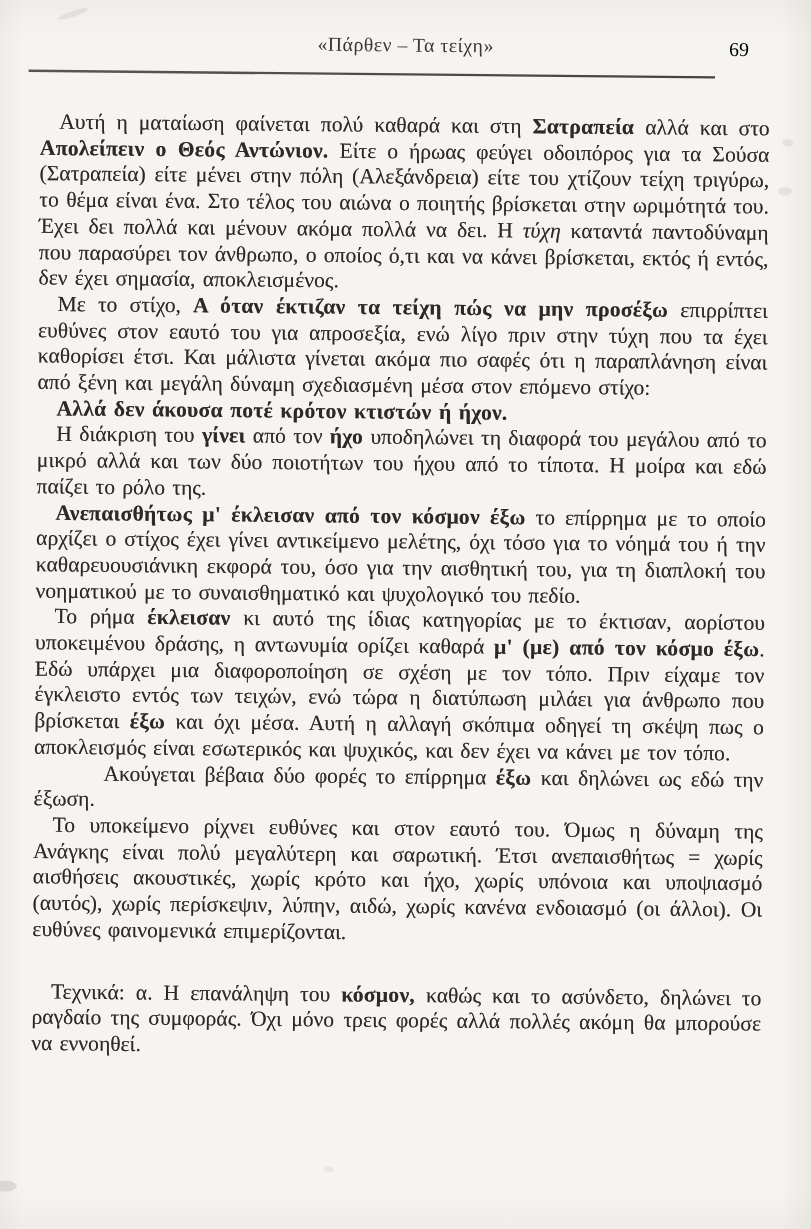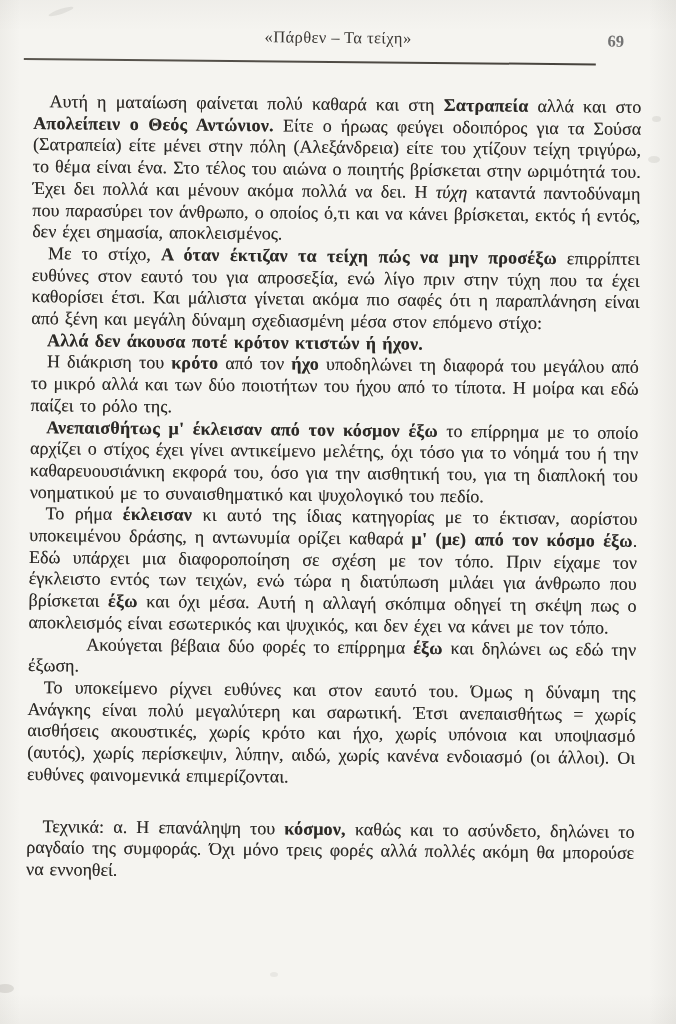--- a/index.html
+++ b/index.html
@@ -35,22 +35,21 @@
     text-align: center;
     font-size: 16.5px;
     letter-spacing: 0.4px;
     color: #3a3733;
   }
   .page-number {
     position: absolute;
     top: 1px;
     right: 18px;
     font-size: 16.5px;
-    color: #737373;
-    font-weight: bold;
+    color: #000000;
   }
   .header-rule {
     margin-left: -10px;
     width: 572px;
     height: 2px;
     background: linear-gradient(to right, #5a564f, #46423c);
     border: 0;
     margin-top: 7px;
     margin-bottom: 0;
   }
@@ -97,21 +96,21 @@
   <hr class="header-rule">
 
   <div class="page-body">
 
     <p><span>Αυτή η ματαίωση φαίνεται πολύ καθαρά και στη </span><b>Σατραπεία</b><span> αλλά και στο </span><b>Απολείπειν ο Θεός Αντώνιον.</b><span> Είτε ο ήρωας φεύγει οδοιπόρος για τα Σούσα (Σατραπεία) είτε μένει στην πόλη (Αλεξάνδρεια) είτε του χτίζουν τείχη τριγύρω, το θέμα είναι ένα. Στο τέλος του αιώνα ο ποιητής βρίσκεται στην ωριμότητά του. Έχει δει πολλά και μένουν ακόμα πολλά να δει. Η </span><i>τύχη</i><span> καταντά παντοδύναμη που παρασύρει τον άνθρωπο, ο οποίος ό,τι και να κάνει βρίσκεται, εκτός ή εντός, δεν έχει σημασία, αποκλεισμένος.</span></p>
 
     <p><span>Με το στίχο, </span><b>Α όταν έκτιζαν τα τείχη πώς να μην προσέξω</b><span> επιρρίπτει ευθύνες στον εαυτό του για απροσεξία, ενώ λίγο πριν στην τύχη που τα έχει καθορίσει έτσι. Και μάλιστα γίνεται ακόμα πιο σαφές ότι η παραπλάνηση είναι από ξένη και μεγάλη δύναμη σχεδιασμένη μέσα στον επόμενο στίχο:</span></p>
 
     <p><b>Αλλά δεν άκουσα ποτέ κρότον κτιστών ή ήχον.</b></p>
 
-    <p><span>Η διάκριση του </span><b>κρότο</b><span> από τον </span><b>ήχο</b><span> υποδηλώνει τη διαφορά του μεγάλου από το μικρό αλλά και των δύο ποιοτήτων του ήχου από το τίποτα. Η μοίρα και εδώ παίζει το ρόλο της.</span></p>
+    <p><span>Η διάκριση του </span><b>γίνει</b><span> από τον </span><b>ήχο</b><span> υποδηλώνει τη διαφορά του μεγάλου από το μικρό αλλά και των δύο ποιοτήτων του ήχου από το τίποτα. Η μοίρα και εδώ παίζει το ρόλο της.</span></p>
 
     <p><b>Ανεπαισθήτως μ' έκλεισαν από τον κόσμον έξω</b><span> το επίρρημα με το οποίο αρχίζει ο στίχος έχει γίνει αντικείμενο μελέτης, όχι τόσο για το νόημά του ή την καθαρευουσιάνικη εκφορά του, όσο για την αισθητική του, για τη διαπλοκή του νοηματικού με το συναισθηματικό και ψυχολογικό του πεδίο.</span></p>
 
     <p><span>Το ρήμα </span><b>έκλεισαν</b><span> κι αυτό της ίδιας κατηγορίας με το έκτισαν, αορίστου υποκειμένου δράσης, η αντωνυμία ορίζει καθαρά </span><b>μ' (με) από τον κόσμο έξω</b><span>. Εδώ υπάρχει μια διαφοροποίηση σε σχέση με τον τόπο. Πριν είχαμε τον έγκλειστο εντός των τειχών, ενώ τώρα η διατύπωση μιλάει για άνθρωπο που βρίσκεται </span><b>έξω</b><span> και όχι μέσα. Αυτή η αλλαγή σκόπιμα οδηγεί τη σκέψη πως ο αποκλεισμός είναι εσωτερικός και ψυχικός, και δεν έχει να κάνει με τον τόπο.</span></p>
 
     <p class="indent-wide"><span>Ακούγεται βέβαια δύο φορές το επίρρημα </span><b>έξω</b><span> και δηλώνει ως εδώ την έξωση.</span></p>
 
     <p><span>Το υποκείμενο ρίχνει ευθύνες και στον εαυτό του. Όμως η δύναμη της Ανάγκης είναι πολύ μεγαλύτερη και σαρωτική. Έτσι ανεπαισθήτως = χωρίς αισθήσεις ακουστικές, χωρίς κρότο και ήχο, χωρίς υπόνοια και υποψιασμό (αυτός), χωρίς περίσκεψιν, λύπην, αιδώ,  χωρίς κανένα ενδοιασμό (οι άλλοι). Οι ευθύνες φαινομενικά επιμερίζονται.</span></p>
 
     <p class="gap-before"><span>Τεχνικά: α. Η επανάληψη του </span><b>κόσμον,</b><span> καθώς και το ασύνδετο, δηλώνει το ραγδαίο της συμφοράς. Όχι μόνο τρεις φορές αλλά πολλές ακόμη θα μπορούσε να εννοηθεί.</span></p>

